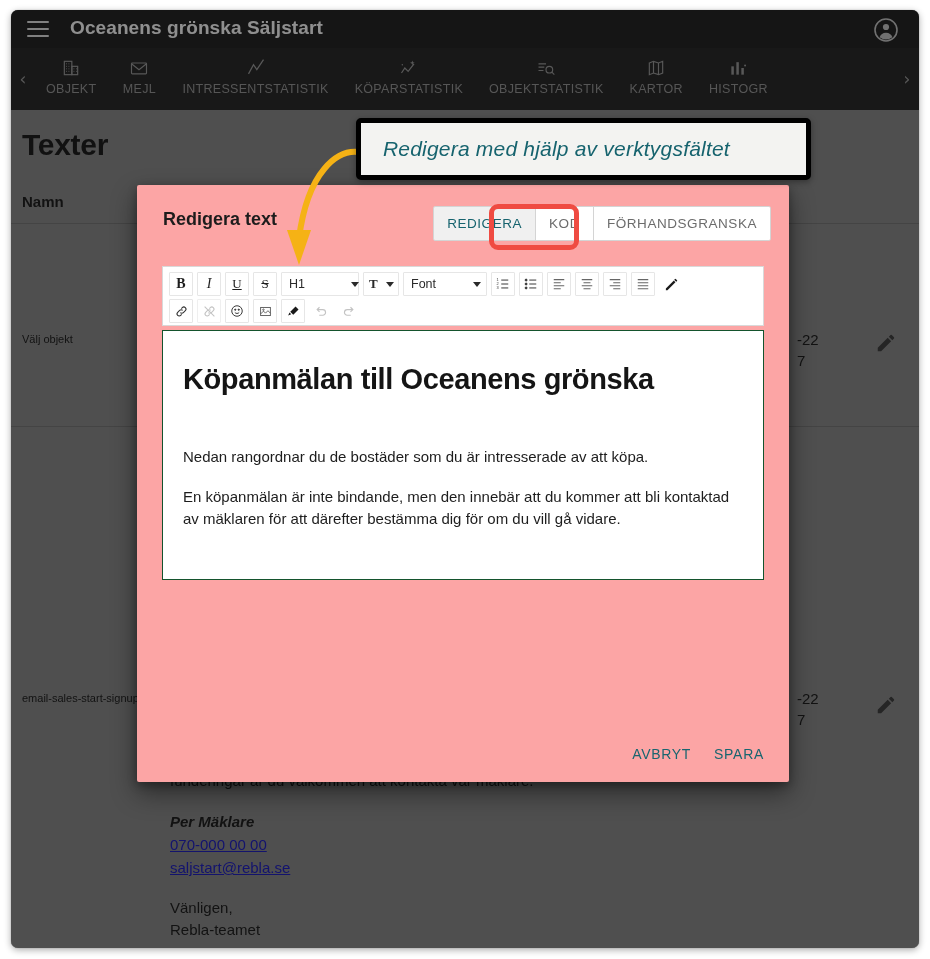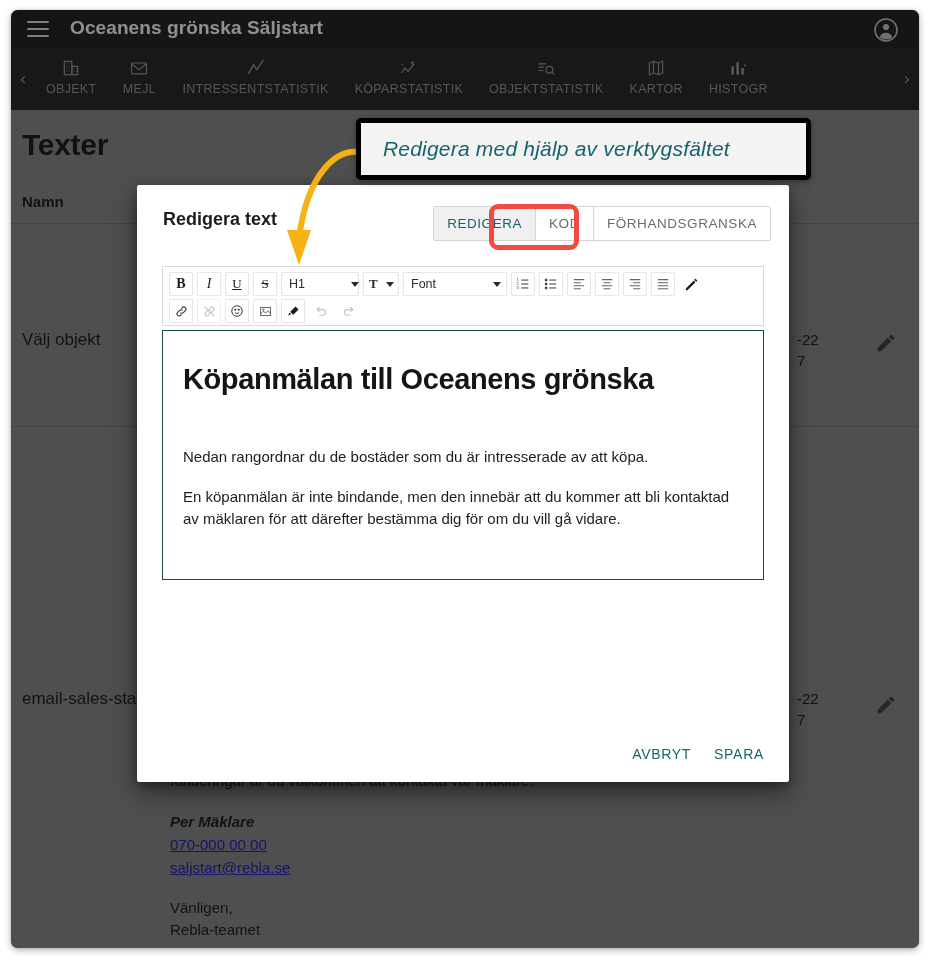--- a/index.html
+++ b/index.html
@@ -100,21 +100,21 @@
   #col-header {
     position: absolute; left: 11px; top: 83px;
     font-size: 15px; color: #1d1d1d; font-weight: 600;
   }
   .rowline {
     position: absolute; left: 0; width: 908px; height: 1px;
     background: rgba(0,0,0,.14);
   }
   .row-name {
     position: absolute; left: 11px;
-    font-size: 17px; color: #1d1d1d; line-height: 21px;
+    font-size: 11px; color: #1d1d1d; line-height: 21px;
   }
   .row-date {
     position: absolute;
     font-size: 15px; color: #1d1d1d; line-height: 21px;
     text-align: left; white-space: pre-line;
   }
   .row-edit {
     position: absolute; right: 22px;
     width: 22px; height: 22px; cursor: pointer; color: #3c3c3c;
   }
@@ -137,21 +137,21 @@
     width: 908px; height: 938px;
     background: rgba(0,0,0,.38);
     pointer-events: none;
   }
 
   
   #dialog {
     position: absolute;
     left: 126px; top: 175px;
     width: 652px; height: 597px;
-    background: #ffffff;
+    background: #fca5a5;
     border-radius: 2px;
     box-shadow: 0 11px 26px rgba(0,0,0,.45), 0 3px 10px rgba(0,0,0,.3);
   }
   #dlg-title {
     position: absolute; left: 26px; top: 24px;
     font-size: 18px; font-weight: bold; color: #1c1c1c;
   }
   
   #dlg-tabs {
     position: absolute; right: 18px; top: 21px;
@@ -434,21 +434,21 @@
         <div class="tb-sel" style="width:78px;gap:38px;">
           <span>H1</span>
           <span class="caret"></span>
         </div>
 
         <div class="tb-sel" style="width:36px;padding:0 4px 0 5px;">
           <span style="font-family:'Liberation Serif',serif;font-weight:bold;font-size:13px;">T</span>
           <span class="caret" style="margin-left:3px;"></span>
         </div>
 
-        <div class="tb-sel" style="width:104px;">
+        <div class="tb-sel" style="width:84px;">
           <span>Font</span>
           <span class="caret"></span>
         </div>
 
         <div class="tb-btn">
           <svg viewBox="0 0 16 16" width="14" height="14" fill="none" stroke="#333" stroke-width="1.1">
             <path d="M6 3.5h8M6 8h8M6 12.5h8"></path>
               <text x="0.5" y="5" font-size="4.5" fill="#333" stroke="none">1</text>
               <text x="0.5" y="9.6" font-size="4.5" fill="#333" stroke="none">2</text>
               <text x="0.5" y="14" font-size="4.5" fill="#333" stroke="none">3</text>

